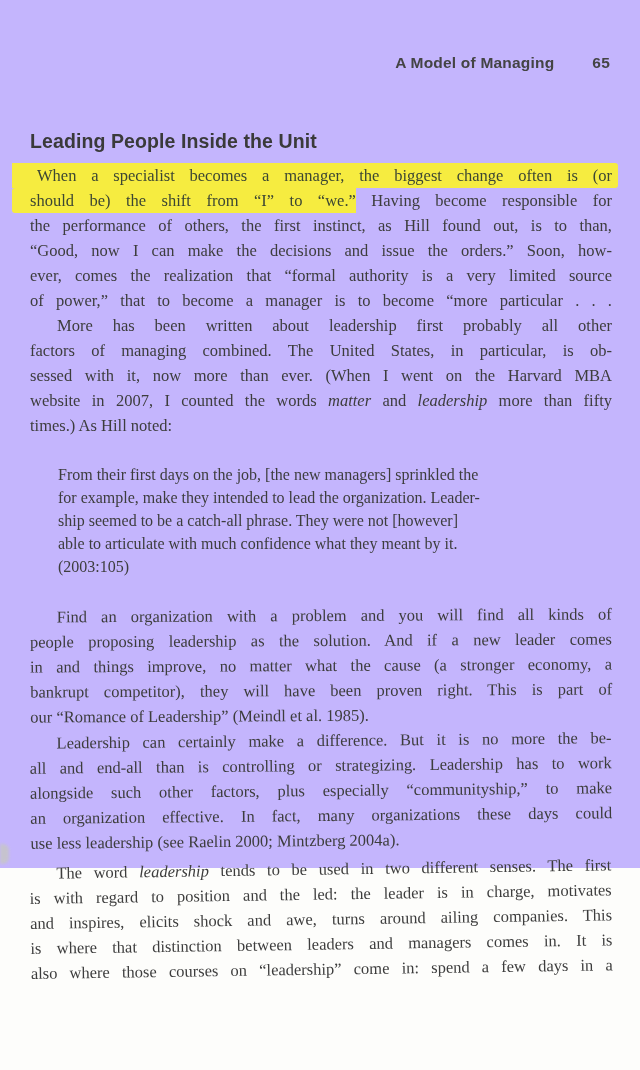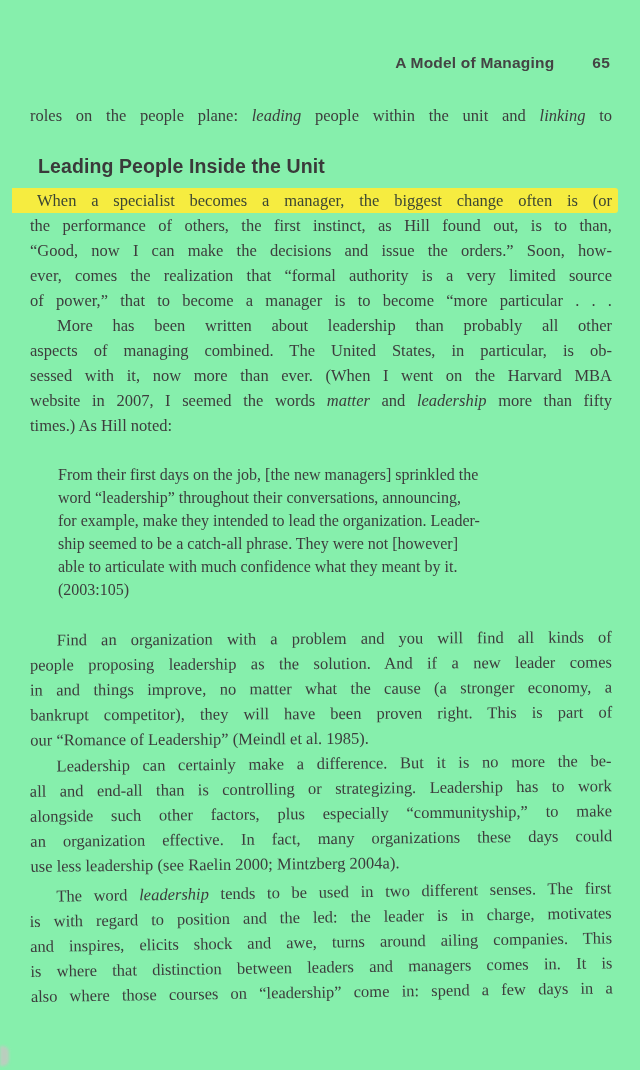--- a/index.html
+++ b/index.html
@@ -4,22 +4,22 @@
 <style>
   html, body { margin: 0; padding: 0; }
   body {
     width: 640px; height: 1070px;
     background: #fdfdfb;
     overflow: hidden;
     font-family: "Liberation Serif", serif;
   }
   .page {
     position: relative;
-    width: 640px; height: 1070px;
-    background: #86efac;
+    width: 640px; height: 868px;
+    background: #c4b5fd;
     color: #3d3d3d;
   }
   .running-head {
     position: absolute;
     top: 54px; left: 30px; right: 30px;
     text-align: right;
     font-family: "Liberation Sans", sans-serif;
     font-weight: bold;
     font-size: 15.5px;
     color: #444;
@@ -31,21 +31,21 @@
     top: 103px; left: 30px;
     width: 582px;
   }
   .block { position: relative; }
   .heading {
     font-family: "Liberation Sans", sans-serif;
     font-weight: bold;
     font-size: 19.5px;
     color: #3a3a3a;
     letter-spacing: 0.1px;
-    margin: 27px 0 10px 8px;
+    margin: 27px 0 10px 0;
   }
   .line {
     height: 25px; line-height: 25px;
     font-size: 16.5px;
     text-align: left;
     white-space: normal;
   }
   .line.j {
     text-align: justify;
     -moz-text-align-last: justify;
@@ -82,40 +82,39 @@
 </style>
 </head>
 <body>
 
 <div class="page">
   <div class="running-head">
     <span>A Model of Managing</span><span class="pageno">65</span>
   </div>
   <div class="content">
       <div class="block para">
-        <div class="line j"><span>roles on the people plane: </span><span class="i">leading</span><span> people within the unit and </span><span class="i">linking</span><span> to</span></div>
       </div>
       <div class="block heading">Leading People Inside the Unit</div>
       <div class="block para">
         <div class="line j"><span class="hl hl-left hl-right">When a specialist becomes a manager, the biggest change often is (or</span></div>
+        <div class="line j"><span class="hl hl-left">should be) the shift from “I” to “we.”</span><span> Having become responsible for</span></div>
         <div class="line j"><span>the performance of others, the first instinct, as Hill found out, is to than,</span></div>
         <div class="line j"><span>“Good, now I can make the decisions and issue the orders.” Soon, how-</span></div>
         <div class="line j"><span>ever, comes the realization that “formal authority is a very limited source</span></div>
         <div class="line j"><span>of power,” that to become a manager is to become “more particular . . .</span></div>
       </div>
       <div class="block para indent">
-        <div class="line j"><span>More has been written about leadership than probably all other</span></div>
-        <div class="line j"><span>aspects of managing combined. The United States, in particular, is ob-</span></div>
+        <div class="line j"><span>More has been written about leadership first probably all other</span></div>
+        <div class="line j"><span>factors of managing combined. The United States, in particular, is ob-</span></div>
         <div class="line j"><span>sessed with it, now more than ever. (When I went on the Harvard MBA</span></div>
-        <div class="line j"><span>website in 2007, I seemed the words </span><span class="i">matter</span><span> and </span><span class="i">leadership</span><span> more than fifty</span></div>
+        <div class="line j"><span>website in 2007, I counted the words </span><span class="i">matter</span><span> and </span><span class="i">leadership</span><span> more than fifty</span></div>
         <div class="line"><span>times.) As Hill noted:</span></div>
       </div>
       <div class="block quote">
         <div class="line"><span>From their first days on the job, [the new managers] sprinkled the</span></div>
-        <div class="line"><span>word “leadership” throughout their conversations, announcing,</span></div>
         <div class="line"><span>for example, make they intended to lead the organization. Leader-</span></div>
         <div class="line"><span>ship seemed to be a catch-all phrase. They were not [however]</span></div>
         <div class="line"><span>able to articulate with much confidence what they meant by it.</span></div>
         <div class="line"><span>(2003:105)</span></div>
       </div>
       <div class="block para indent">
         <div class="line j"><span>Find an organization with a problem and you will find all kinds of</span></div>
         <div class="line j"><span>people proposing leadership as the solution. And if a new leader comes</span></div>
         <div class="line j"><span>in and things improve, no matter what the cause (a stronger economy, a</span></div>
         <div class="line j"><span>bankrupt competitor), they will have been proven right. This is part of</span></div>

